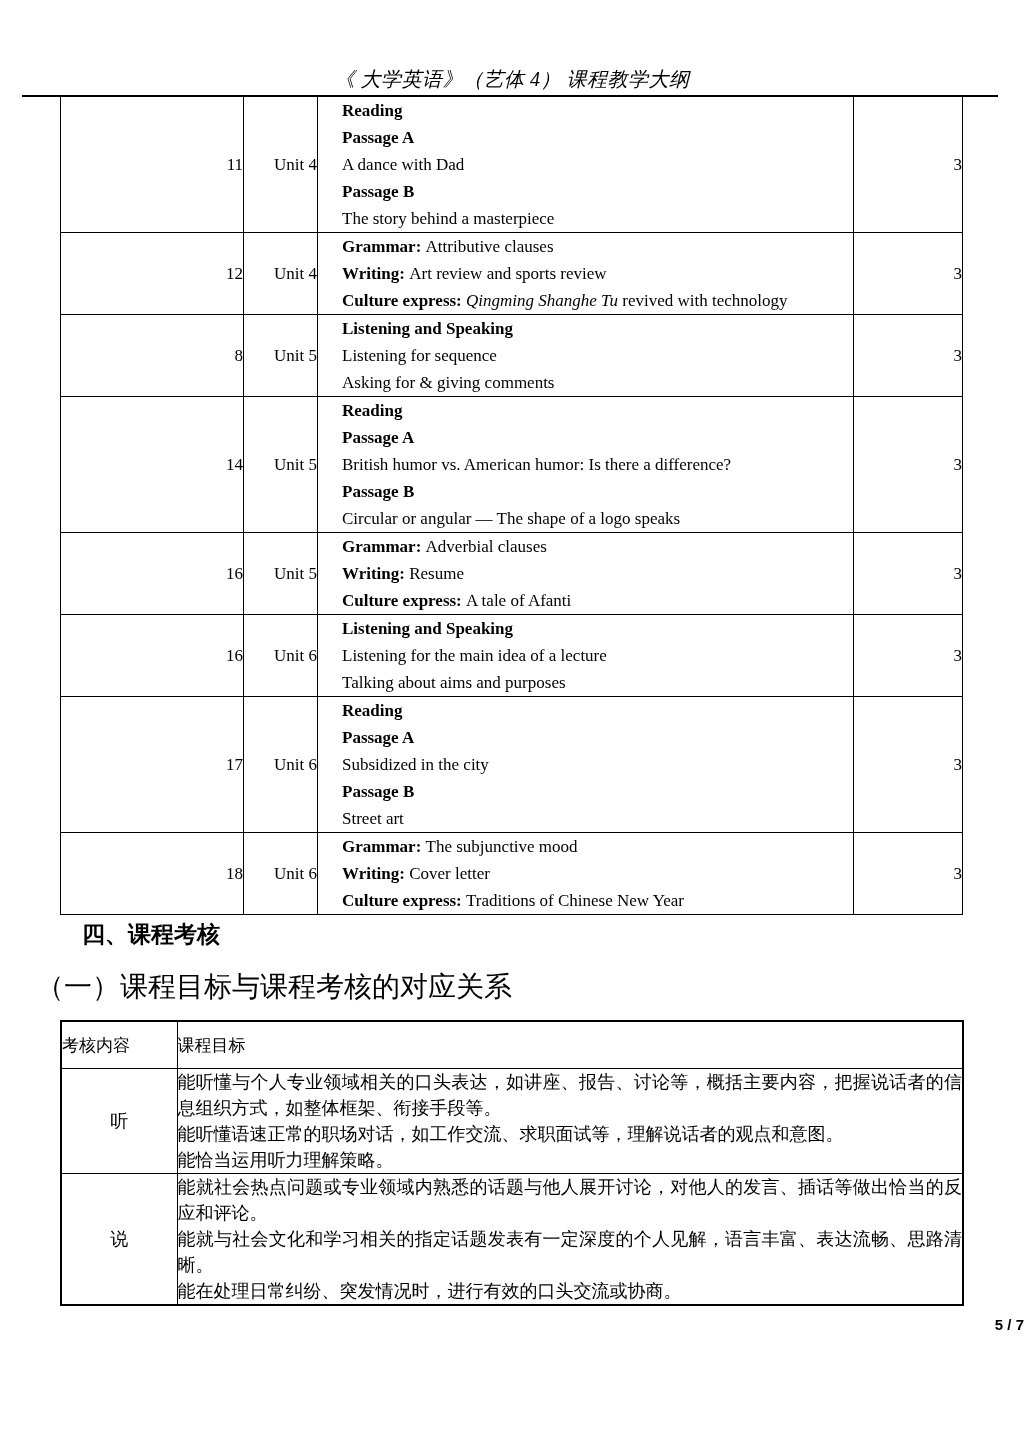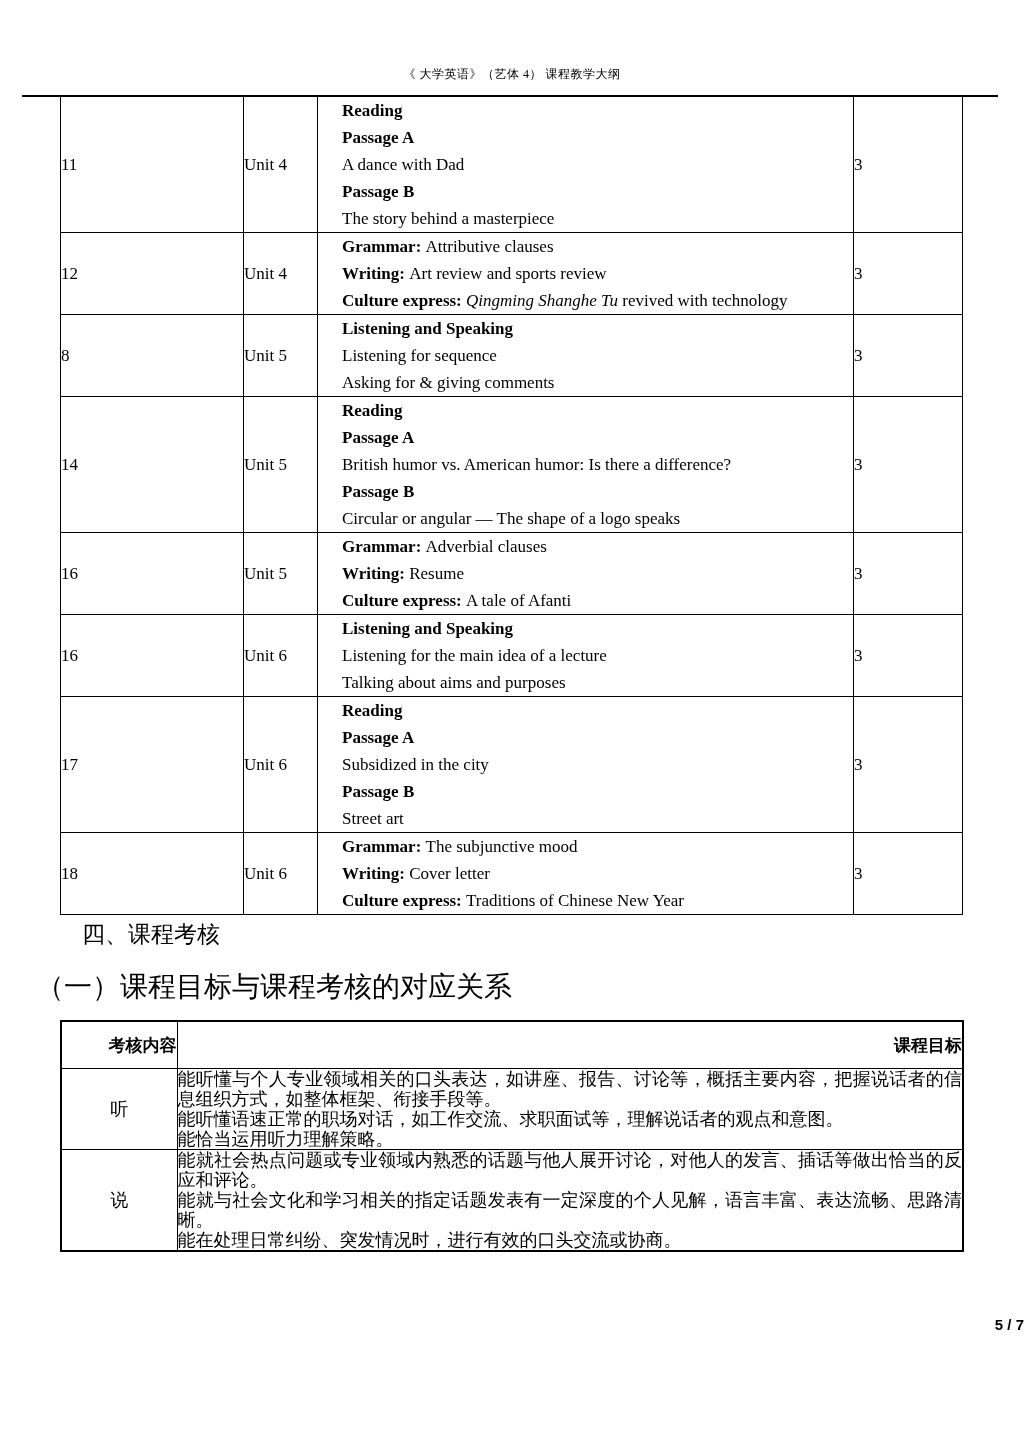--- a/index.html
+++ b/index.html
@@ -2,42 +2,42 @@
 <html><head>
 <meta charset="utf-8">
 <style>
   html,body{margin:0;padding:0;}
   body{
     width:1024px;height:1447px;background:#ffffff;position:relative;
     font-family:"Liberation Serif", serif;color:#000;overflow:hidden;
   }
   .page-title{
     position:absolute;top:66px;left:0;width:100%;text-align:center;
-    font-size:12px;letter-spacing:.5px;
+    font-size:20px;letter-spacing:.5px;font-style:italic;
   }
   .head-rule{position:absolute;top:95px;left:22px;width:976px;height:2px;background:#000;}
   table{border-collapse:collapse;table-layout:fixed;}
   
   .t1{position:absolute;left:60px;top:96px;width:902px;}
   .t1 td{border:1px solid #000;vertical-align:middle;font-size:17px;padding:0;}
-  .c-week,.c-unit,.c-hours{text-align:left;}
+  .c-week,.c-unit,.c-hours{text-align:right;}
   .c-content{padding:1px 6px 1px 9px;}
   .line{line-height:27px;margin-left:24px;}
   .b{font-weight:bold;}
   .i{font-style:italic;}
   
-  .h1{position:absolute;left:82px;top:919px;font-size:23px;font-weight:normal;}
+  .h1{position:absolute;left:82px;top:919px;font-size:23px;font-weight:bold;}
   .h2{position:absolute;left:36px;top:968px;font-size:28px;}
   
   .t2{position:absolute;left:60px;top:1020px;width:902px;border:2px solid #000;}
   .t2 th,.t2 td{border:1px solid #000;vertical-align:middle;padding:0;}
-  .t2 th{height:46px;font-size:17px;font-weight:bold;text-align:right;}
+  .t2 th{height:46px;font-size:17px;font-weight:normal;text-align:left;}
   .a-label{text-align:center;font-size:18px;}
   .a-content{padding:4px 9px;}
-  .para{font-size:18px;line-height:20px;text-align:justify;}
+  .para{font-size:18px;line-height:26px;text-align:justify;}
   .page-num{
     position:absolute;top:1316px;left:0;width:100%;text-align:right;
     font-size:15px;font-weight:bold;font-family:"Liberation Sans", sans-serif;
   }
 </style>
 </head>
 <body>
 
 <div class="page-title">《 大学英语》（艺体 4） 课程教学大纲</div>
 <div class="head-rule"></div>

